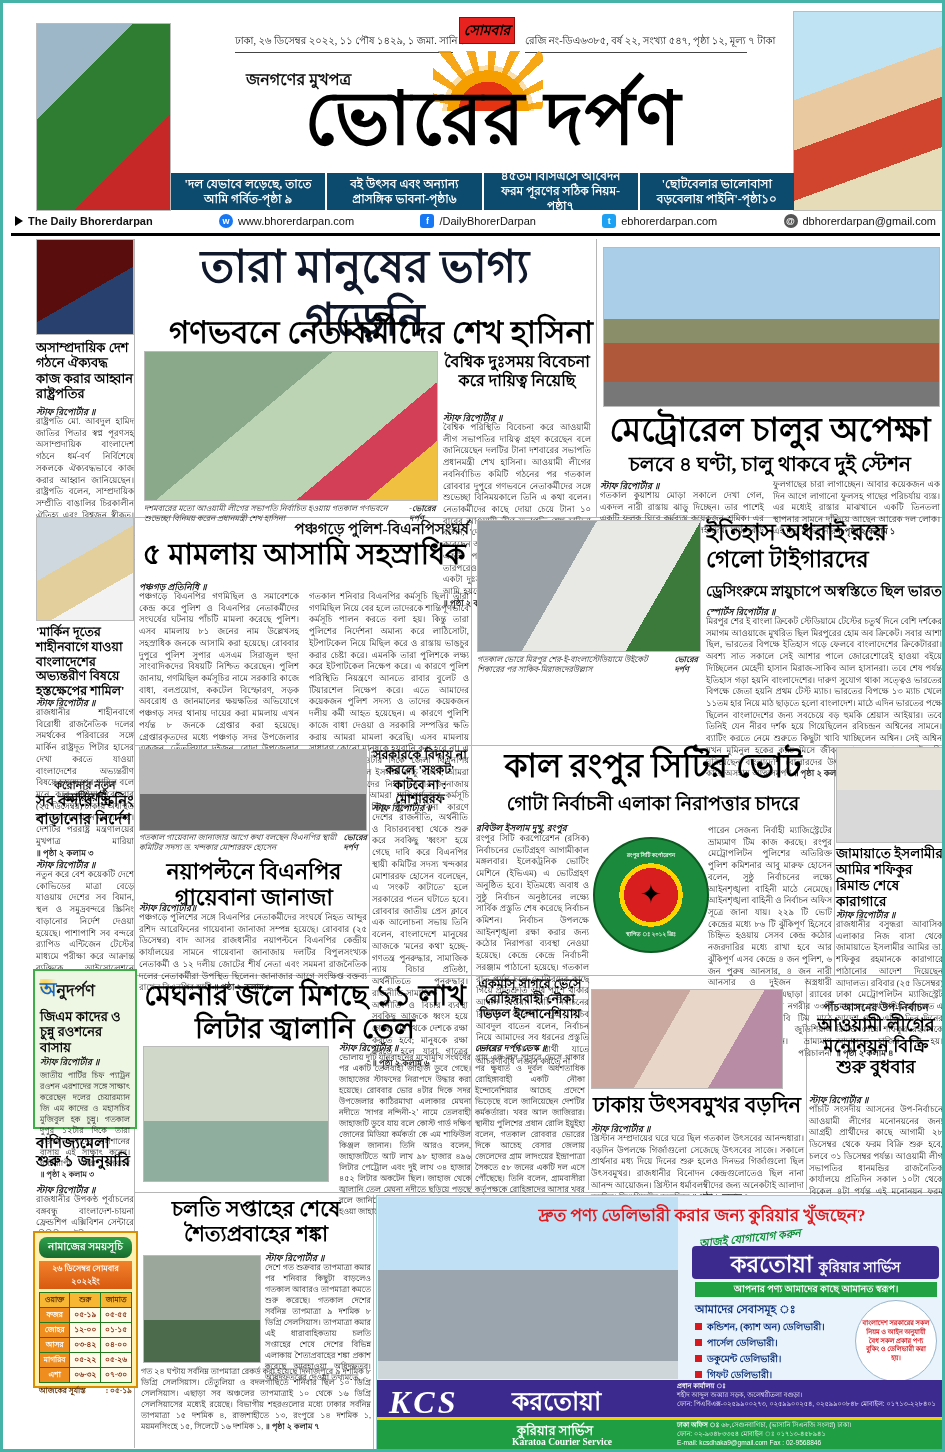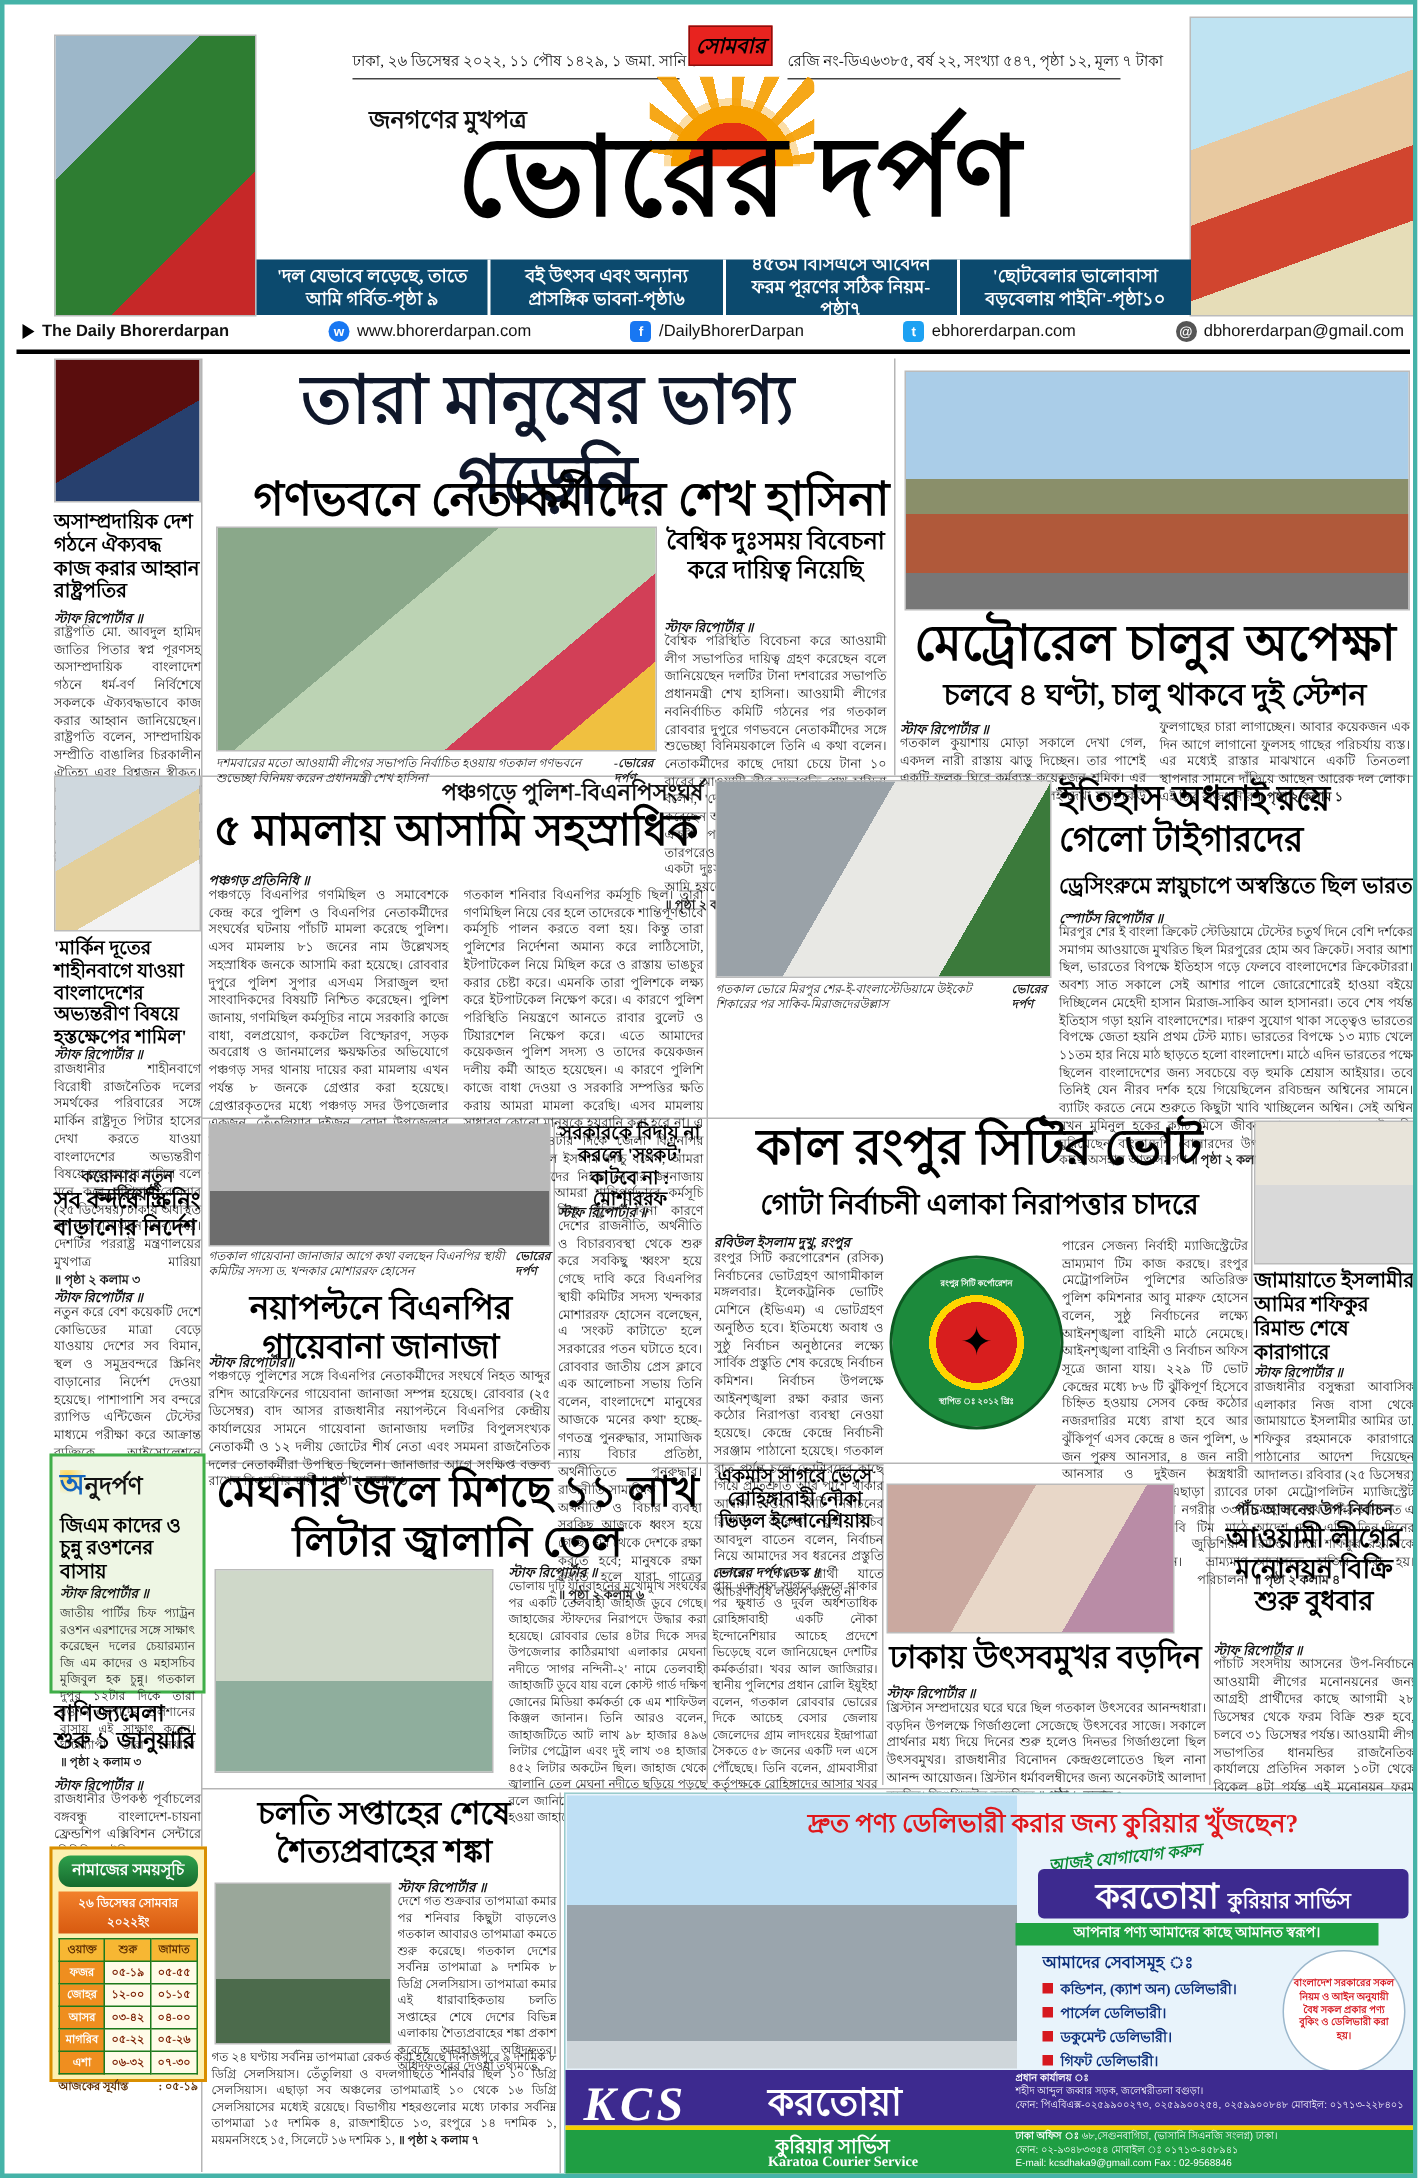--- a/index.html
+++ b/index.html
@@ -323,21 +323,21 @@
     <span>গত ২৪ ঘণ্টায় সর্বনিম্ন তাপমাত্রা রেকর্ড করা হয়েছে দিনাজপুরে ৯ দশমিক ৮ ডিগ্রি সেলসিয়াস। তেঁতুলিয়া ও বদলগাছিতে শনিবার ছিল ১০ ডিগ্রি সেলসিয়াস। এছাড়া সব অঞ্চলের তাপমাত্রাই ১০ থেকে ১৬ ডিগ্রি সেলসিয়াসের মধ্যেই রয়েছে। বিভাগীয় শহরগুলোর মধ্যে ঢাকার সর্বনিম্ন তাপমাত্রা ১৫ দশমিক ৪, রাজশাহীতে ১৩, রংপুরে ১৪ দশমিক ১, ময়মনসিংহে ১৫, সিলেটে ১৬ দশমিক ১,</span> <span class="more">॥ পৃষ্ঠা ২ কলাম ৭</span></div>
 
   <div class="abs adwrap" style="left:373px;top:1192px;width:567px;height:254px;">
     <div class="ph p-highway" style="left:1px;top:1px;width:300px;height:182px;border:none;"></div>
     <div class="abs ad-red" style="left:95px;top:6px;width:460px;font-size:17px;">দ্রুত পণ্য ডেলিভারী করার জন্য কুরিয়ার খুঁজছেন?</div>
     <div class="abs ad-contact" style="left:322px;top:34px;font-size:11px;">আজই যোগাযোগ করুন</div>
     <div class="abs ad-brandbox" style="left:315px;top:50px;width:247px;height:33px;">
       <span style="font-size:23px;font-weight:bold;">করতোয়া</span>
       <span style="font-size:14px;font-weight:bold;">কুরিয়ার সার্ভিস</span>
     </div>
-    <div class="abs ad-tagbar" style="left:300px;top:86px;width:242px;height:15px;">আপনার পণ্য আমাদের কাছে আমানত স্বরূপ।</div>
+    <div class="abs ad-tagbar" style="left:318px;top:86px;width:242px;height:15px;">আপনার পণ্য আমাদের কাছে আমানত স্বরূপ।</div>
     <div class="abs ad-svc" style="left:318px;top:104px;width:175px;">
       <div style="font-size:11px;">আমাদের সেবাসমূহ ঃ</div>
       <div><span class="bullet"></span><span>কন্ডিশন, (ক্যাশ অন) ডেলিভারী।</span></div>
       <div><span class="bullet"></span><span>পার্সেল ডেলিভারী।</span></div>
       <div><span class="bullet"></span><span>ডকুমেন্ট ডেলিভারী।</span></div>
       <div><span class="bullet"></span><span>গিফট ডেলিভারী।</span></div>
       <div><span class="bullet"></span><span>নরমাল ডেলিভারী।</span></div>
     </div>
     <div class="abs ad-badge" style="left:478px;top:104px;width:82px;height:82px;">বাংলাদেশ সরকারের সকল নিয়ম ও আইন অনুযায়ী বৈধ সকল প্রকার পণ্য বুকিং ও ডেলিভারী করা হয়।</div>
 

